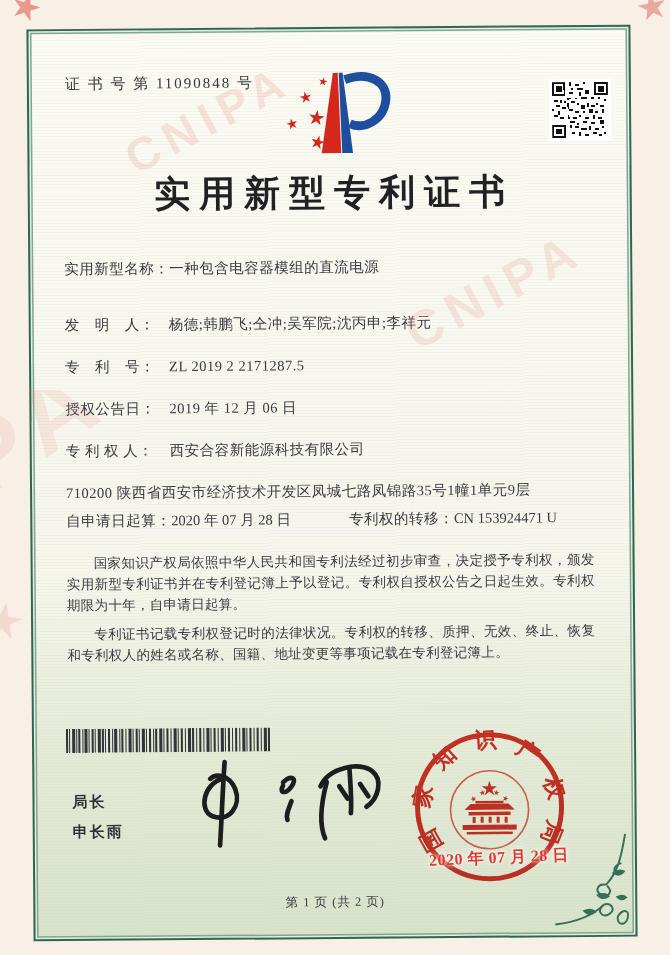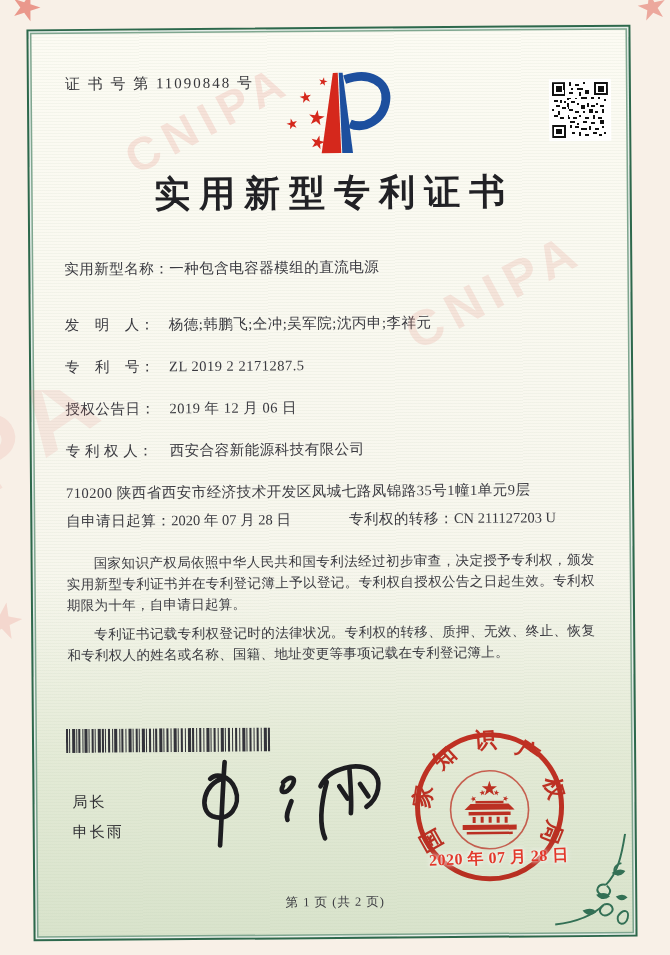--- a/index.html
+++ b/index.html
@@ -30,21 +30,21 @@
   .row .flabel{flex:0 0 104px;white-space:pre;letter-spacing:.5px;}
   .row .fvalue{flex:1;letter-spacing:.5px;}
   .row.r-name{margin-bottom:36px;}
   .row.r-addr{margin-bottom:8px;}
   .grant-pair{display:flex;}
   .grant-pair .pair2{margin-left:58px;display:flex;}
   .paras{margin-top:14px;}
   .para{font-size:13.5px;line-height:21px;text-align:justify;text-indent:2em;color:#3a3a40;margin:0 0 8px 0;letter-spacing:.3px;}
   
   .barcode{position:absolute;left:32px;top:698px;width:205px;height:24px;}
-  .director{position:absolute;left:38px;top:756px;font-size:15px;line-height:30px;color:#303034;letter-spacing:2px;}
+  .director{position:absolute;left:38px;top:756px;font-size:15px;line-height:30px;color:#303034;letter-spacing:2px;font-weight:bold;}
   .sig-script{position:absolute;left:152px;top:726px;width:210px;height:104px;}
   .seal{position:absolute;left:372px;top:696px;width:166px;height:166px;mix-blend-mode:multiply;opacity:.94;}
   .seal-date{position:absolute;left:378px;top:820px;width:172px;text-align:center;
     font-size:16px;font-weight:700;color:#e2382b;letter-spacing:.5px;transform:rotate(-2deg);
     text-shadow:0 0 3px rgba(255,255,255,.95),0 0 6px rgba(255,255,255,.85);}
   .footer{position:absolute;left:0;right:0;bottom:26px;text-align:center;font-size:12.5px;color:#3d3d42;letter-spacing:1px;}
   .flourish{position:absolute;right:3px;bottom:3px;width:80px;height:98px;}
   
   .wm{position:absolute;pointer-events:none;z-index:6;font-family:"Liberation Sans","DejaVu Sans",sans-serif;}
   .wm-cnipa{font-weight:700;color:rgba(226,118,108,.18);letter-spacing:8px;}
@@ -141,21 +141,21 @@
         <span class="fvalue">西安合容新能源科技有限公司</span>
       </div>
       <div class="row r-addr">
         <span class="fvalue">710200 陕西省西安市经济技术开发区凤城七路凤锦路35号1幢1单元9层</span>
       </div>
       <div class="row grant-pair">
         <span class="flabel">自申请日起算：</span>
         <span>2020 年 07 月 28 日</span>
         <span class="pair2">
           <span class="flabel">专利权的转移：</span>
-          <span>CN 211127203 U</span>
+          <span>CN 153924471 U</span>
         </span>
       </div>
 
       <div class="paras">
         <p class="para">国家知识产权局依照中华人民共和国专利法经过初步审查，决定授予专利权，颁发实用新型专利证书并在专利登记簿上予以登记。专利权自授权公告之日起生效。专利权期限为十年，自申请日起算。</p>
         <p class="para">专利证书记载专利权登记时的法律状况。专利权的转移、质押、无效、终止、恢复和专利权人的姓名或名称、国籍、地址变更等事项记载在专利登记簿上。</p>
       </div>
     </div>
 
     <svg class="barcode" viewBox="0 0 200 22" preserveAspectRatio="none">

